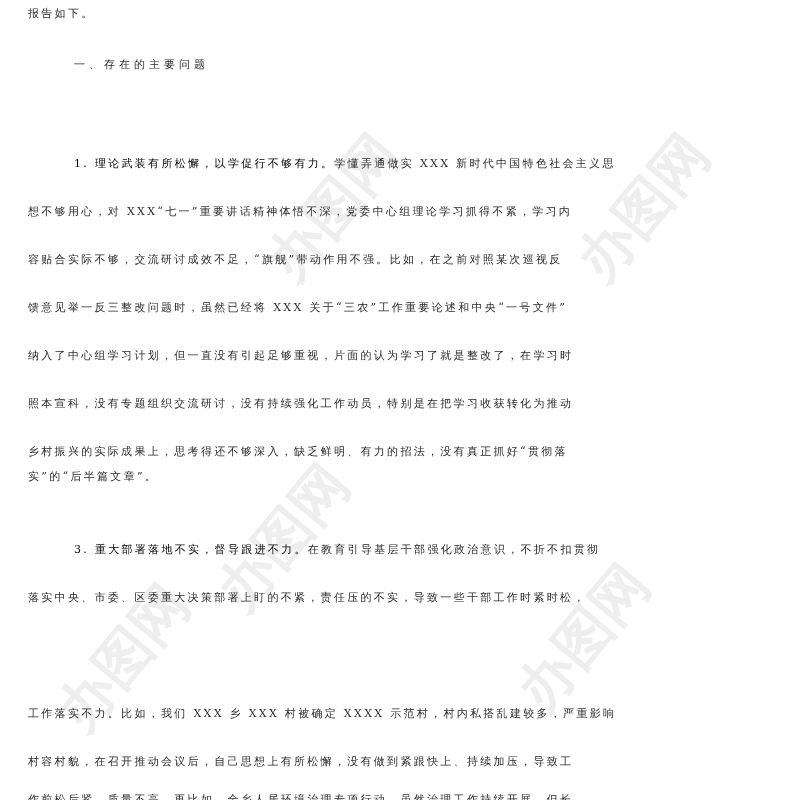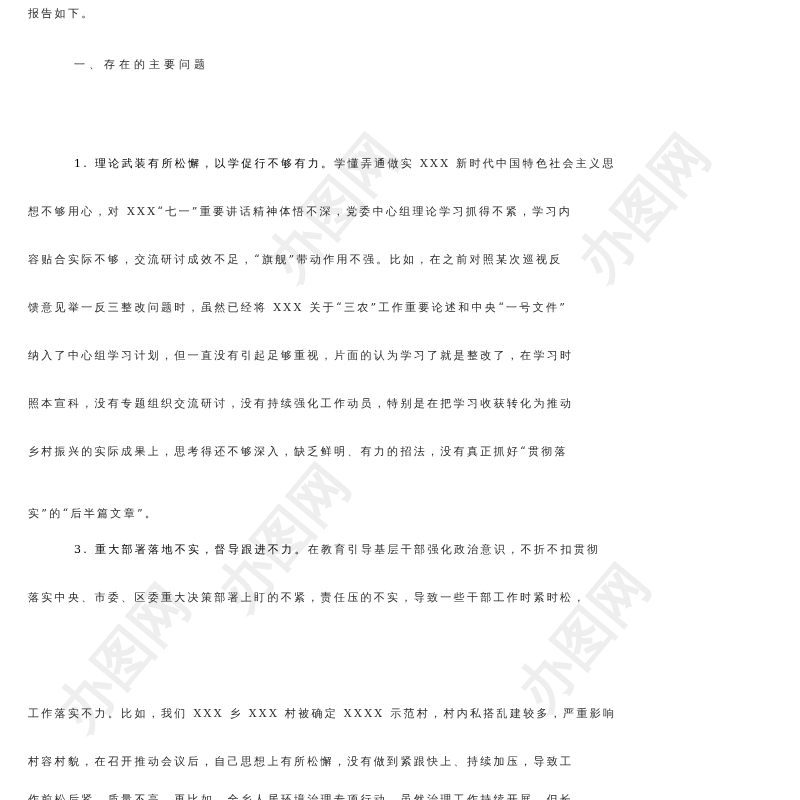--- a/index.html
+++ b/index.html
@@ -39,21 +39,21 @@
   <div class="line" style="top:4px">报告如下。</div>
   <div class="line indent heading" style="top:55px">一、存在的主要问题</div>
 
   <div class="line indent" style="top:154px"><span class="bold">1. 理论武装有所松懈，以学促行不够有力。</span><span>学懂弄通做实 XXX 新时代中国特色社会主义思</span></div>
   <div class="line" style="top:202px">想不够用心，对 XXX“七一”重要讲话精神体悟不深，党委中心组理论学习抓得不紧，学习内</div>
   <div class="line" style="top:250px">容贴合实际不够，交流研讨成效不足，“旗舰”带动作用不强。比如，在之前对照某次巡视反</div>
   <div class="line" style="top:298px">馈意见举一反三整改问题时，虽然已经将 XXX 关于“三农”工作重要论述和中央“一号文件”</div>
   <div class="line" style="top:346px">纳入了中心组学习计划，但一直没有引起足够重视，片面的认为学习了就是整改了，在学习时</div>
   <div class="line" style="top:394px">照本宣科，没有专题组织交流研讨，没有持续强化工作动员，特别是在把学习收获转化为推动</div>
   <div class="line" style="top:442px">乡村振兴的实际成果上，思考得还不够深入，缺乏鲜明、有力的招法，没有真正抓好“贯彻落</div>
-  <div class="line" style="top:504px">实”的“后半篇文章”。</div>
+  <div class="line" style="top:467px">实”的“后半篇文章”。</div>
 
   <div class="line indent" style="top:540px"><span class="bold">3. 重大部署落地不实，督导跟进不力。</span><span>在教育引导基层干部强化政治意识，不折不扣贯彻</span></div>
   <div class="line" style="top:588px">落实中央、市委、区委重大决策部署上盯的不紧，责任压的不实，导致一些干部工作时紧时松，</div>
 
   <div class="line" style="top:704px">工作落实不力。比如，我们 XXX 乡 XXX 村被确定 XXXX 示范村，村内私搭乱建较多，严重影响</div>
   <div class="line" style="top:752px">村容村貌，在召开推动会议后，自己思想上有所松懈，没有做到紧跟快上、持续加压，导致工</div>
   <div class="line cut" style="top:790px">作前松后紧，质量不高。再比如，全乡人居环境治理专项行动，虽然治理工作持续开展，但长</div>
 </div>
 
 </body></html>

